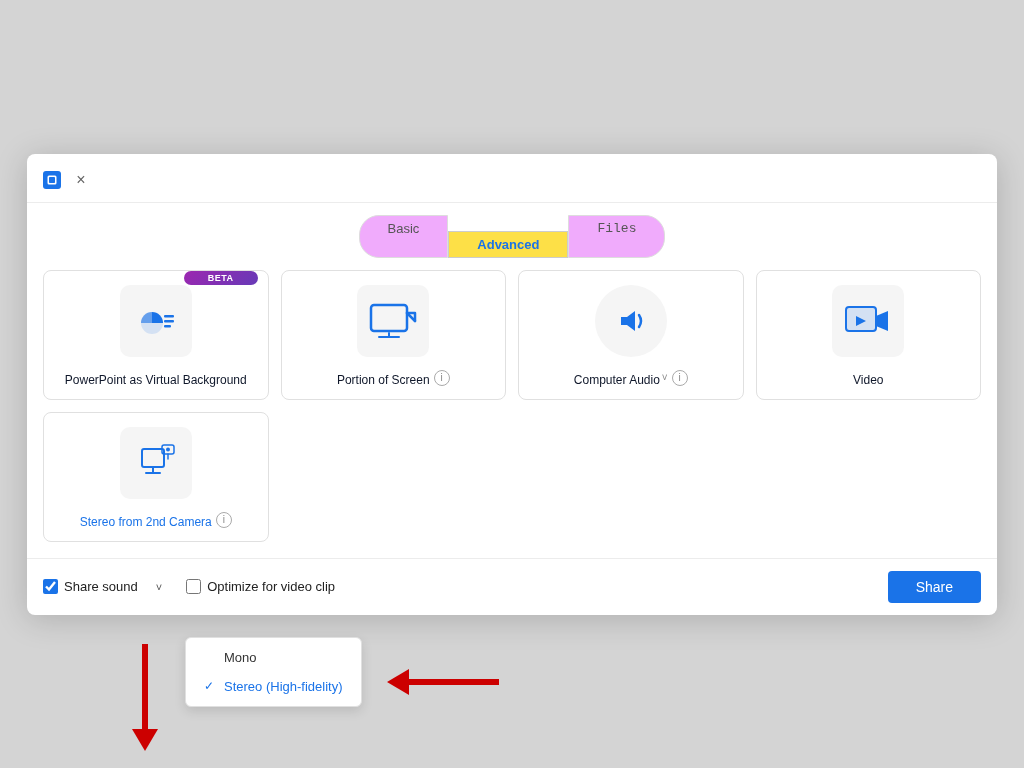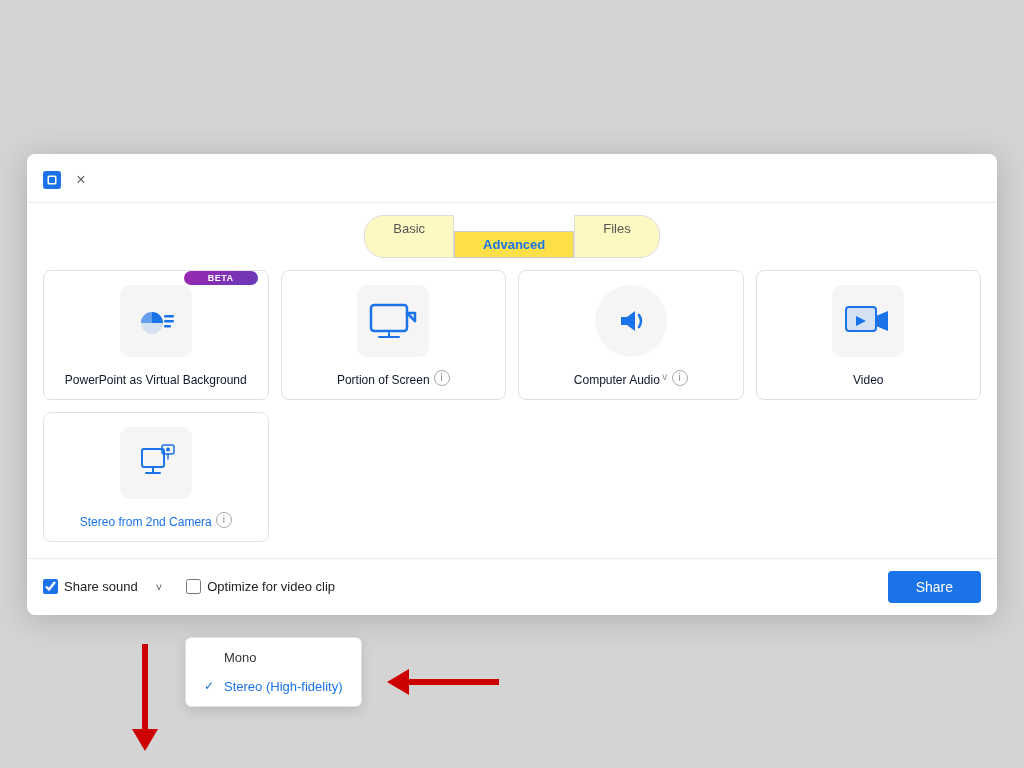--- a/index.html
+++ b/index.html
@@ -69,26 +69,26 @@
       display: flex;
       justify-content: center;
       gap: 0;
       padding: 12px 0 12px 0;
     }
 
     .tab {
       padding: 5px 28px;
       font-size: 13px;
       color: #555;
-      background: #fef9c3;
+      background: #f0abfc;
       border: 1px solid #ddd;
       cursor: pointer;
     }
     .tab:first-child { border-radius: 20px 0 0 20px; }
-    .tab:last-child { border-radius: 0 20px 20px 0; }
+    .tab:last-child { border-radius: 0 20px 20px 0; font-family: Liberation Mono, monospace; }
     .tab.active {
       background: #fde047;
       color: #1a73e8;
       font-weight: 600;
       border-color: #ccc;
       margin-top: 16px;
     }
 
     .grid {
       display: grid;

